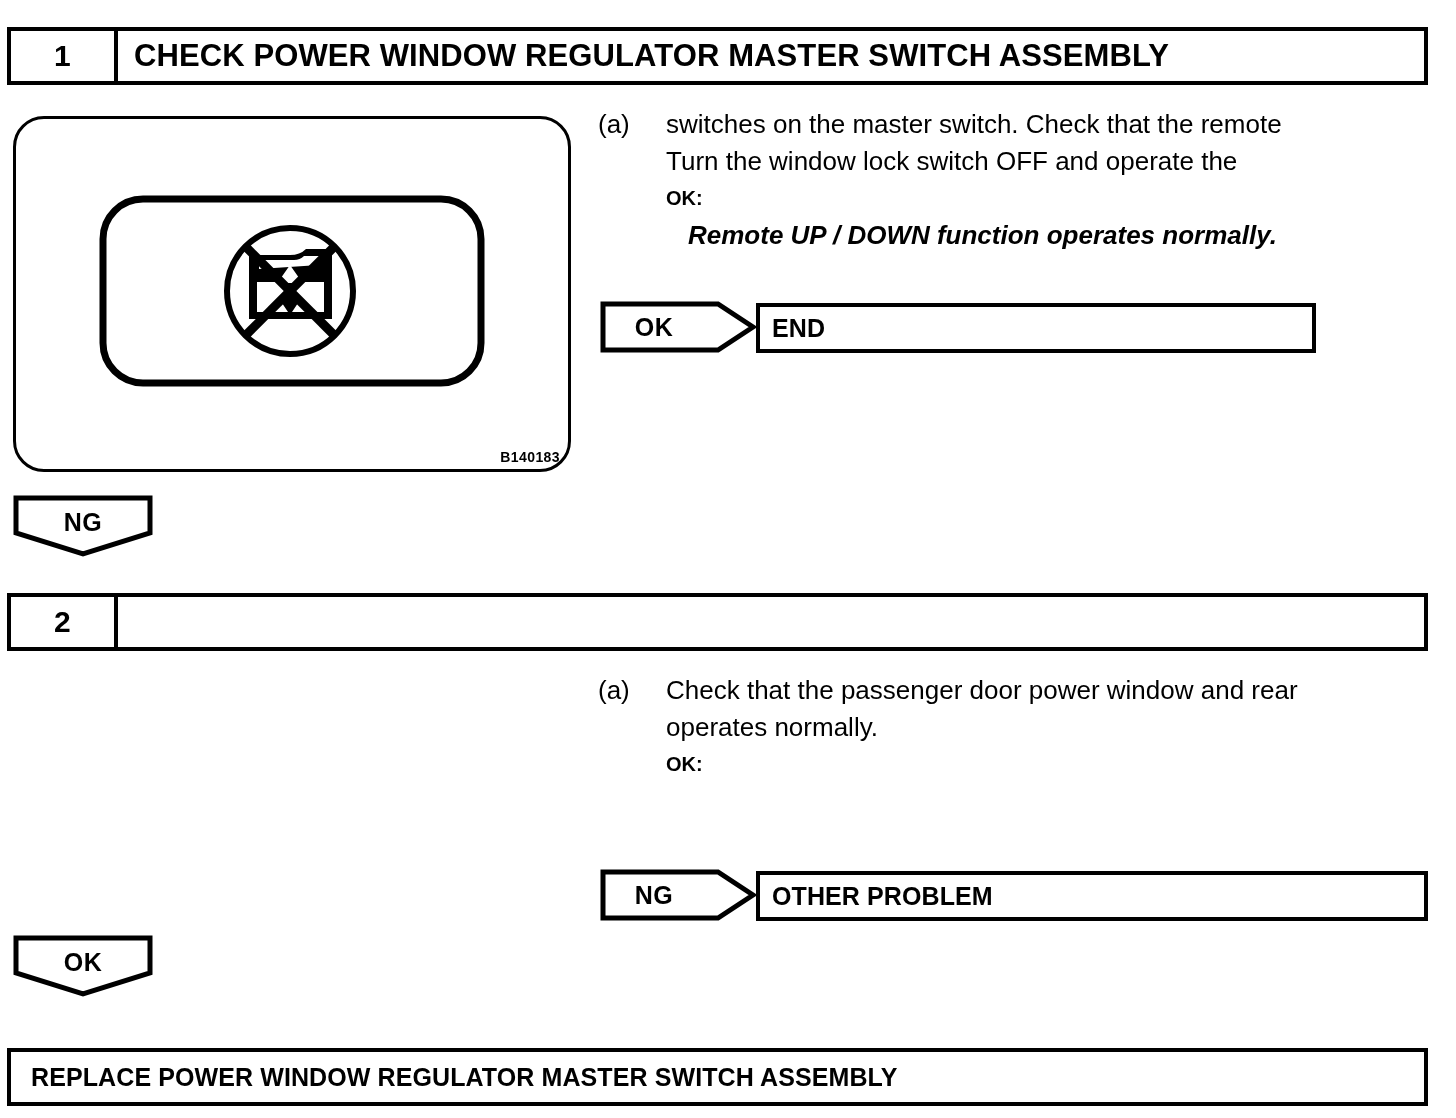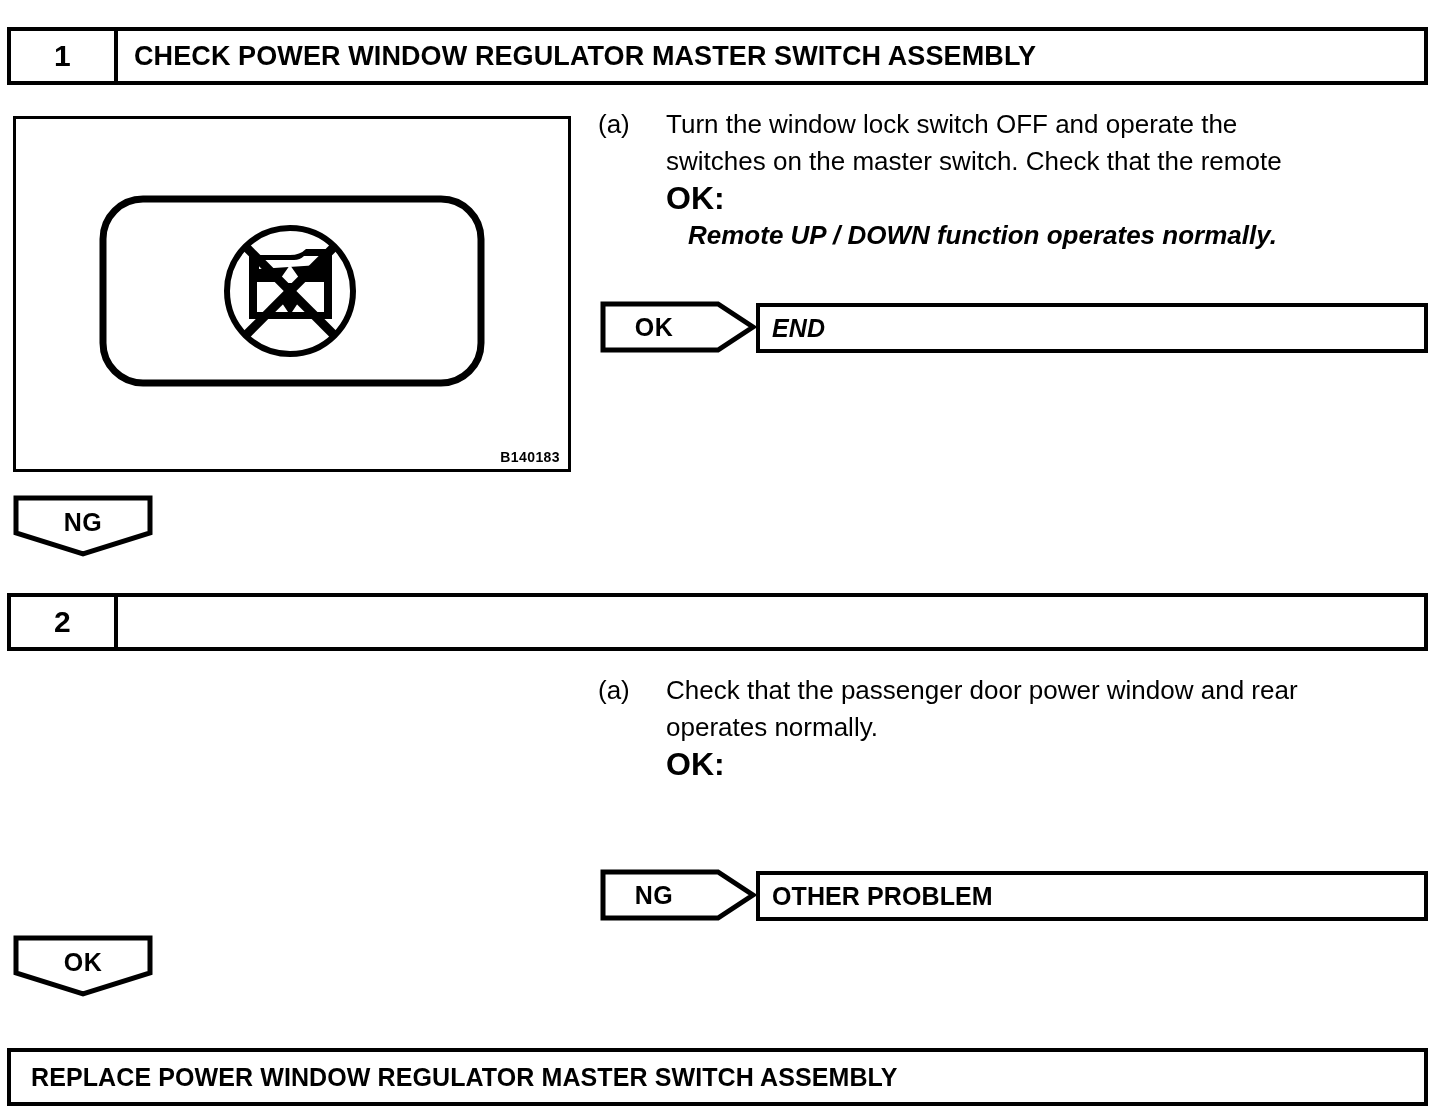--- a/index.html
+++ b/index.html
@@ -37,21 +37,21 @@
     align-items: center;
     justify-content: center;
     font-size: 30px;
     font-weight: bold;
     letter-spacing: 0.5px;
   }
   .step-title {
     display: flex;
     align-items: center;
     padding-left: 16px;
-    font-size: 27px;
+    font-size: 31px;
     font-weight: bold;
     letter-spacing: 0.1px;
     white-space: nowrap;
   }
 
   
   .result-bar {
     position: absolute;
     box-sizing: border-box;
     border: 4px solid #000;
@@ -98,21 +98,21 @@
   }
   .instr-body {
     flex: 1;
   }
   .instr-line {
     font-size: 26px;
     line-height: 37px;
     white-space: nowrap;
   }
   .instr-ok-label {
-    font-size: 32px;
+    font-size: 20px;
     line-height: 37px;
     font-weight: bold;
   }
   .instr-ok-value {
     font-size: 26px;
     line-height: 37px;
     font-weight: bold;
     padding-left: 22px;
     white-space: nowrap;
     font-style: italic;
@@ -157,21 +157,21 @@
 </head>
 <body>
 
 <div id="page">
 
   <div class="step-bar" style="left:7px; top:27px; width:1421px; height:58px;">
     <div class="step-num">1</div>
     <div class="step-title">CHECK POWER WINDOW REGULATOR MASTER SWITCH ASSEMBLY</div>
   </div>
 
-  <div class="illus-frame" style="left:13px; top:116px; width:558px; height:356px;">
+  <div class="illus-frame" style="left:13px; top:116px; width:558px; height:356px;border-radius:31px;">
     <svg width="552" height="350" viewBox="0 0 552 350">
 
       <rect x="87" y="80" width="378" height="184" rx="40" ry="40" fill="#ffffff" stroke="#000000" stroke-width="7"></rect>
 
       <circle cx="274" cy="172" r="63" fill="#ffffff" stroke="#000000" stroke-width="6"></circle>
       <g>
 
         <path d="M233 136
                  L274 136
                  Q284 136 290 130
@@ -192,36 +192,36 @@
 
       <line x1="319" y1="127" x2="229" y2="217" stroke="#000000" stroke-width="9"></line>
     </svg>
     <div class="illus-code">B140183</div>
   </div>
 
   <div class="instr" style="left:598px; top:106px; width:830px;">
     <div class="instr-row">
       <div class="instr-marker">(a)</div>
       <div class="instr-body">
+        <div class="instr-line">switches on the master switch. Check that the remote</div>
         <div class="instr-line">Turn the window lock switch OFF and operate the</div>
-        <div class="instr-line">switches on the master switch. Check that the remote</div>
         <div class="instr-ok-label">OK:</div>
         <div class="instr-ok-value">Remote UP / DOWN function operates normally.</div>
       </div>
     </div>
   </div>
 
   <div class="tag-right" style="left:600px; top:301px; width:156px; height:52px;">
     <svg width="156" height="52" viewBox="0 0 156 52">
       <path d="M3 3 L118 3 L153 26 L118 49 L3 49 Z" fill="#ffffff" stroke="#000000" stroke-width="5" stroke-linejoin="miter"></path>
     </svg>
     <div class="tag-text">OK</div>
   </div>
 
-  <div class="result-bar" style="left:756px; top:303px; width:672px; height:50px;font-style:italic;">END</div>
+  <div class="result-bar" style="left:756px; top:303px; width:560px; height:50px;">END</div>
 
   <div class="tag-down" style="left:13px; top:495px; width:140px; height:62px;">
     <svg width="140" height="62" viewBox="0 0 140 62">
       <path d="M3 3 L137 3 L137 38 L70 59 L3 38 Z" fill="#ffffff" stroke="#000000" stroke-width="5" stroke-linejoin="miter"></path>
     </svg>
     <div class="tag-text">NG</div>
   </div>
 
   <div class="step-bar" style="left:7px; top:593px; width:1421px; height:58px;">
     <div class="step-num">2</div>

